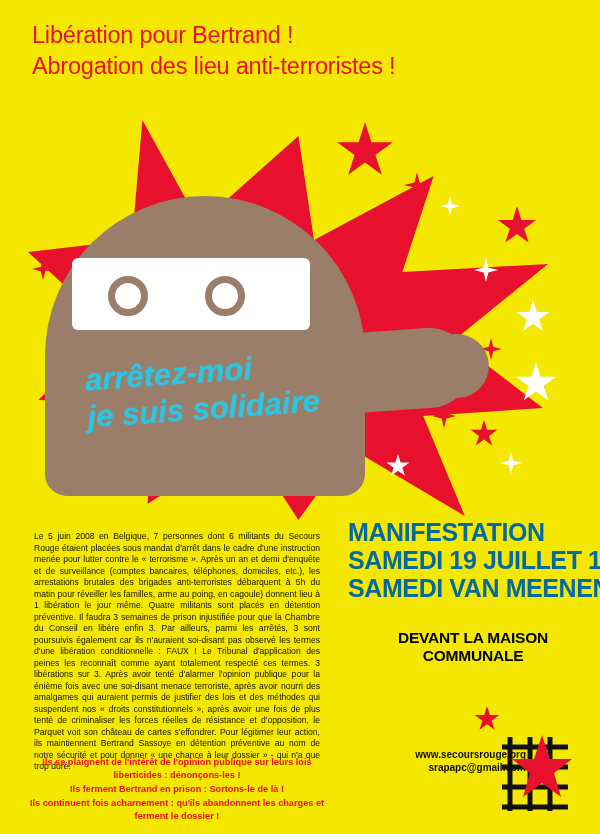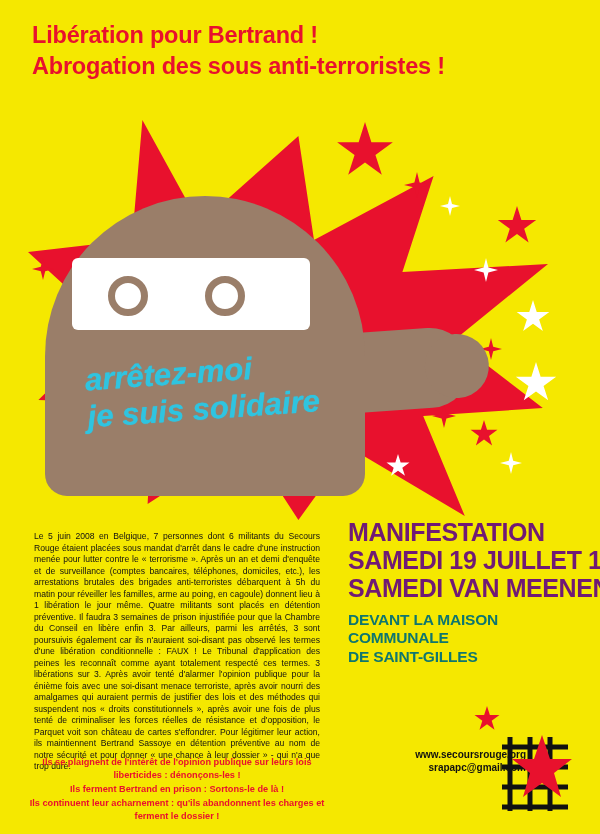--- a/index.html
+++ b/index.html
@@ -19,21 +19,21 @@
   }
 
   
   .headline {
     position: absolute;
     left: 32px;
     top: 20px;
     width: 545px;
     z-index: 40;
     color: #e8112d;
-    font-weight: bold;
+    font-weight: normal;
     font-size: 23.5px;
     line-height: 1.34;
     letter-spacing: -0.2px;
     font-family: "Liberation Sans", sans-serif;
   }
   .headline div { white-space: nowrap; }
 
   
   .star {
     position: absolute;
@@ -167,32 +167,33 @@
   
   .event {
     position: absolute;
     left: 348px;
     top: 518px;
     width: 250px;
     z-index: 30;
     font-weight: bold;
   }
   .event .l1, .event .l2, .event .l3 {
-    color: #701a75;
+    color: #0369a1;
     font-size: 25px;
     line-height: 1.12;
     letter-spacing: -0.4px;
     white-space: nowrap;
   }
   .event .sub {
-    margin-top: 9px;
-    color: #0f766e;
+    margin-top: 27px;
+    color: #000000;
     font-size: 15.5px;
     line-height: 1.18;
     letter-spacing: -0.2px;
+    text-align: center;
   }
 
   
   .contact {
     position: absolute;
     left: 346px;
     top: 748px;
     width: 180px;
     z-index: 30;
     text-align: right;
@@ -212,21 +213,21 @@
     z-index: 31;
   }
 </style>
 </head>
 <body>
 
 <div class="poster">
 
   <div class="headline">
     <div>Libération pour Bertrand !</div>
-    <div>Abrogation des sous anti-terroristes !</div>
+    <div>Abrogation des lieu anti-terroristes !</div>
   </div>
 
   <div class="star star5" style="left:336px; top:122px; width:58px; height:58px;"></div>
   <div class="star star4" style="left:404px; top:172px; width:26px; height:26px;"></div>
   <div class="star star4 white" style="left:440px; top:196px; width:20px; height:20px;"></div>
   <div class="star star5" style="left:497px; top:206px; width:40px; height:40px;"></div>
   <div class="star star4 white" style="left:474px; top:258px; width:24px; height:24px;"></div>
   <div class="star star5 white" style="left:516px; top:300px; width:34px; height:34px;"></div>
   <div class="star star4" style="left:480px; top:338px; width:22px; height:22px;"></div>
   <div class="star star5 white" style="left:515px; top:362px; width:42px; height:42px;"></div>
@@ -250,30 +251,29 @@
     <div>je suis solidaire</div>
   </div>
 
   <div class="bodytext">
     <p>Le 5 juin 2008 en Belgique, 7 personnes dont 6 militants du Secours Rouge étaient placées sous mandat d'arrêt dans le cadre d'une instruction menée pour lutter contre le « terrorisme ». Après un an et demi d'enquête et de surveillance (comptes bancaires, téléphones, domiciles, etc.), les arrestations brutales des brigades anti-terroristes débarquent à 5h du matin pour réveiller les familles, arme au poing, en cagoule) donnent lieu à 1 libération le jour même. Quatre militants sont placés en détention préventive. Il faudra 3 semaines de prison injustifiée pour que la Chambre du Conseil en libère enfin 3. Par ailleurs, parmi les arrêtés, 3 sont poursuivis également car ils n'auraient soi-disant pas observé les termes d'une libération conditionnelle : FAUX ! Le Tribunal d'application des peines les reconnaît comme ayant totalement respecté ces termes. 3 libérations sur 3. Après avoir tenté d'alarmer l'opinion publique pour la énième fois avec une soi-disant menace terroriste, après avoir nourri des amalgames qui auraient permis de justifier des lois et des méthodes qui suspendent nos « droits constitutionnels », après avoir une fois de plus tenté de criminaliser les forces réelles de résistance et d'opposition, le Parquet voit son château de cartes s'effondrer. Pour légitimer leur action, ils maintiennent Bertrand Sassoye en détention préventive au nom de notre sécurité et pour donner « une chance à leur dossier » - qui n'a que trop duré.</p>
   </div>
 
   <div class="demands">
     <div>Ils se plaignent de l'intérêt de l'opinion publique sur leurs lois liberticides : dénonçons-les !</div>
     <div>Ils ferment Bertrand en prison : Sortons-le de là !</div>
-    <div>Ils continuent leur acharnement : qu'ils abandonnent les charges et ferment le dossier !</div>
+    <div>Ils continuent fois acharnement : qu'ils abandonnent les charges et ferment le dossier !</div>
   </div>
 
   <div class="event">
     <div class="l1">MANIFESTATION</div>
     <div class="l2">SAMEDI 19 JUILLET 18h</div>
     <div class="l3">SAMEDI VAN MEENEN</div>
     <div class="sub">
       <div>DEVANT LA MAISON COMMUNALE</div>
-      <div>DE SAINT-GILLES</div>
     </div>
   </div>
 
   <div class="contact">
     <div>www.secoursrouge.org</div>
     <div>srapapc@gmail.com</div>
   </div>
 
   <div class="logo">
     <svg width="74" height="78" viewBox="0 0 74 78" xmlns="http://www.w3.org/2000/svg">

